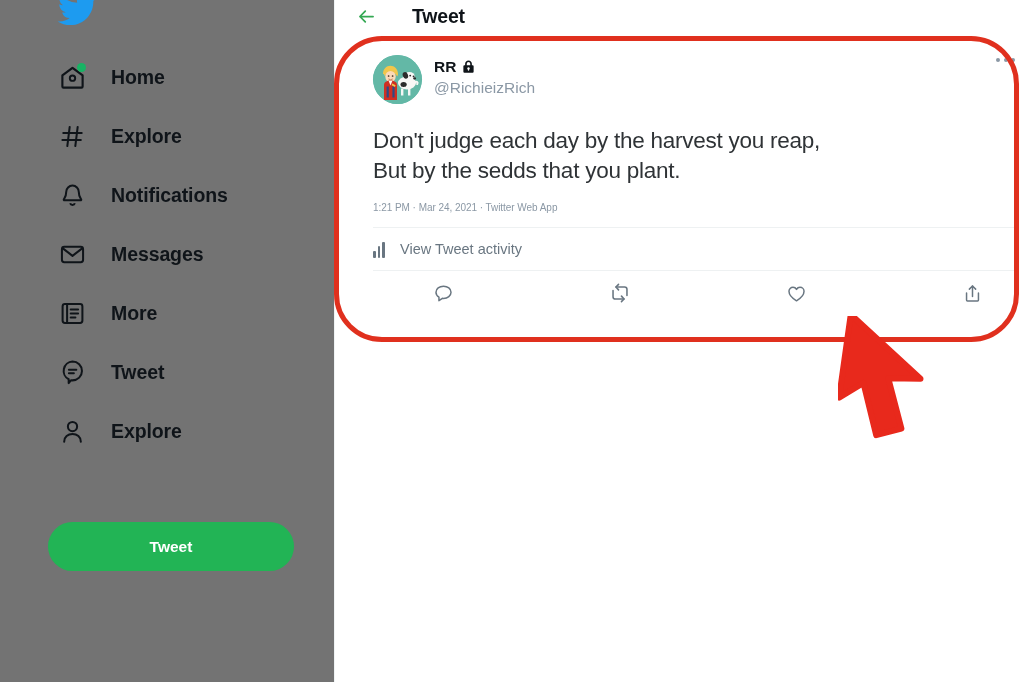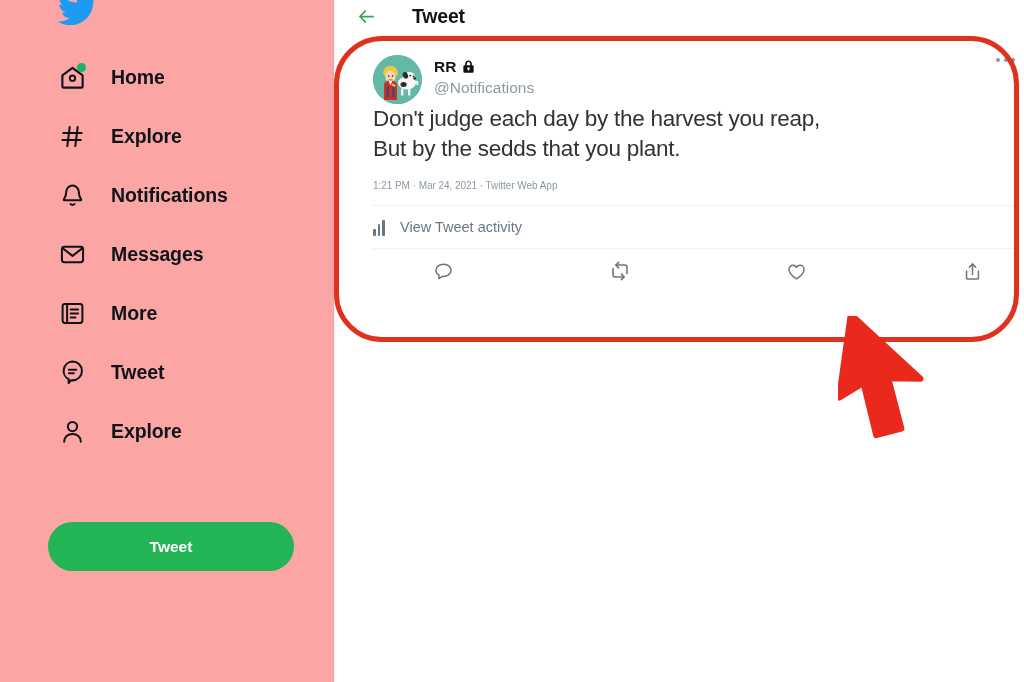--- a/index.html
+++ b/index.html
@@ -18,21 +18,21 @@
     height: 682px;
     background: #ffffff;
   }
 
   
   .sidebar {
     position: absolute;
     left: 0; top: 0;
     width: 335px;
     height: 682px;
-    background: #fca5a5;
+    background: #737373;
     border-right: 1px solid #eff3f4;
   }
 
   .logo {
     position: absolute;
     left: 56px; top: -12px;
     width: 42px; height: 42px;
   }
 
   .nav {
@@ -190,20 +190,21 @@
     display: flex;
     gap: 3.5px;
     cursor: pointer;
   }
   .more-dots i {
     width: 4px; height: 4px; border-radius: 50%;
     background: #8b98a5; display: block;
   }
 
   .tweet-text {
+    margin-top: 22px;
     font-size: 22.5px;
     line-height: 30px;
     color: #2f3336;
     letter-spacing: -0.25px;
     white-space: pre-line;
   }
 
   .tweet-meta {
     margin-top: 16px;
     font-size: 10px;
@@ -421,21 +422,21 @@
           <div class="author-line">
             <span class="author-name">RR</span>
             <span class="lock-icon">
               <svg viewBox="0 0 24 24" width="15" height="15" fill="#0f1419">
                 <path d="M12 2.2c-3 0-5.4 2.4-5.4 5.4v2.3H5.4a1.6 1.6 0 0 0-1.6 1.6v8.7a1.6 1.6 0 0 0 1.6 1.6h13.2a1.6 1.6 0 0 0 1.6-1.6v-8.7a1.6 1.6 0 0 0-1.6-1.6h-1.2V7.6c0-3-2.4-5.4-5.4-5.4zm0 2.6a2.8 2.8 0 0 1 2.8 2.8v2.3H9.2V7.6A2.8 2.8 0 0 1 12 4.8z"></path>
                 <circle cx="12" cy="15.2" r="1.9" fill="#ffffff"></circle>
                 <rect x="11.1" y="15.2" width="1.8" height="3.4" fill="#ffffff"></rect>
               </svg>
             </span>
           </div>
-          <div class="author-handle">@Notifications</div>
+          <div class="author-handle">@RichieizRich</div>
         </div>
 
         <div class="more-dots">
           <i></i>
             <i></i>
             <i></i>
         </div>
       </div>
 
       <div class="tweet-text">Don't judge each day by the harvest you reap,

